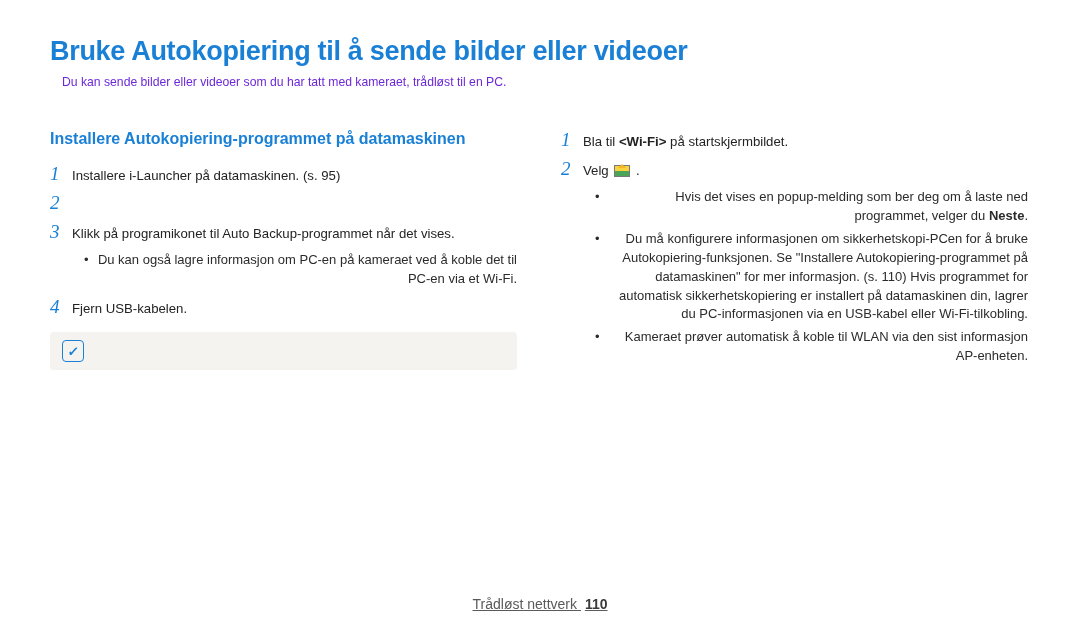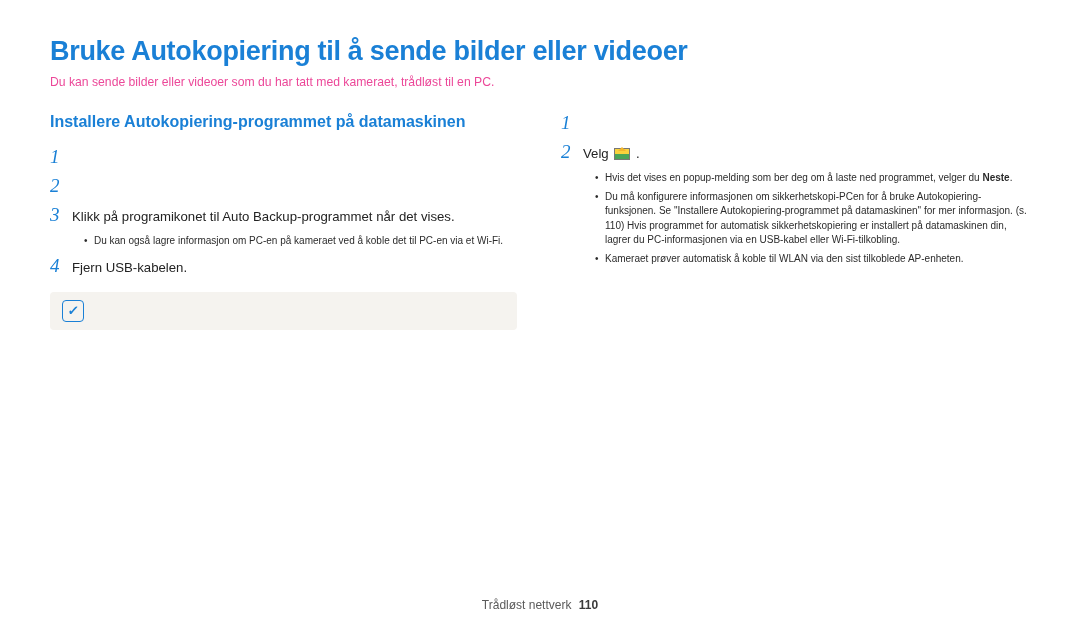--- a/index.html
+++ b/index.html
@@ -15,30 +15,32 @@
   }
   .main-title {
     color: #1a80d6;
     font-size: 27px;
     font-weight: 700;
     margin-bottom: 8px;
     letter-spacing: -0.3px;
   }
   .intro {
     font-size: 12.2px;
-    color: #ec4899;
+    color: #6d28d9;
     margin-bottom: 24px;
+    margin-left: 12px;
   }
   .cols {
     display: flex;
     gap: 44px;
   }
   .col {
     flex: 1 1 0;
     min-width: 0;
+    margin-top: 17px;
   }
   .section-title {
     color: #1a80d6;
     font-size: 16px;
     font-weight: 700;
     margin-bottom: 16px;
   }
   .step-row {
     display: flex;
     align-items: flex-start;
@@ -57,27 +59,28 @@
   .step-text {
     font-size: 13.2px;
     line-height: 1.45;
     padding-top: 2px;
   }
   .step-text strong { font-weight: 700; }
   .bullets {
     margin: 2px 0 8px 34px;
   }
   .bullets li {
-    font-size: 10px;
+    font-size: 13px;
     line-height: 1.45;
     list-style: none;
     position: relative;
     padding-left: 10px;
     margin-bottom: 4px;
     color: #2b2b2b;
+    text-align: right;
   }
   .bullets li::before {
     content: "•";
     position: absolute;
     left: 0;
     top: 0;
   }
   .note-box {
     display: flex;
     align-items: center;
@@ -123,39 +126,41 @@
     width:0;height:0;
     border-left:4px solid transparent;
     border-right:4px solid transparent;
     border-bottom:4px solid #f3b62b;
   }
   .footer {
     position: absolute;
     bottom: 18px;
     left: 0; right: 0;
     text-align: center;
-    font-size: 12px;
+    font-size: 14px;
     color: #5a5a5a;
+    text-decoration: underline;
   }
   .footer .pg { font-weight: 700; color: #3a3a3a; margin-left: 4px;}
 </style>
 </head>
 <body>
 
 <div class="page">
   <h1 class="main-title">Bruke Autokopiering til å sende bilder eller videoer</h1>
   <p class="intro">Du kan sende bilder eller videoer som du har tatt med kameraet, trådløst til en PC.</p>
 
   <div class="cols">
 
     <div class="col">
       <h2 class="section-title">Installere Autokopiering-programmet på datamaskinen</h2>
 
       <div class="step-row">
         <div class="step-num">1</div>
+        <div class="step-text">Installere i-Launcher på datamaskinen. (s. 95)</div>
       </div>
 
       <div class="step-row">
         <div class="step-num">2</div>
       </div>
 
       <div class="step-row">
         <div class="step-num">3</div>
         <div class="step-text">Klikk på programikonet til Auto Backup-programmet når det vises.</div>
       </div>
@@ -172,34 +177,37 @@
         <div class="note-icon-wrap">
             <span class="note-icon-inner">✓</span>
           </div>
       </div>
     </div>
 
     <div class="col">
 
       <div class="step-row">
         <div class="step-num">1</div>
+        <div class="step-text">
+          <span>Bla til </span><strong>&lt;Wi-Fi&gt;</strong><span> på startskjermbildet.</span>
+        </div>
       </div>
 
       <div class="step-row">
         <div class="step-num">2</div>
         <div class="step-text">
           <span>Velg </span><span class="inline-icon"></span> .
         </div>
       </div>
       <ul class="bullets">
         <li>
           <span>Hvis det vises en popup-melding som ber deg om å laste ned programmet, velger du </span><strong>Neste</strong><span>.</span>
         </li>
         <li>Du må konfigurere informasjonen om sikkerhetskopi-PCen for å bruke Autokopiering-funksjonen. Se "Installere Autokopiering-programmet på datamaskinen" for mer informasjon. (s. 110) Hvis programmet for automatisk sikkerhetskopiering er installert på datamaskinen din, lagrer du PC-informasjonen via en USB-kabel eller Wi-Fi-tilkobling.</li>
-        <li>Kameraet prøver automatisk å koble til WLAN via den sist tilkoblede AP-enheten.</li>
+        <li>Kameraet prøver automatisk å koble til WLAN via den sist informasjon AP-enheten.</li>
       </ul>
     </div>
   </div>
 </div>
 
 <div class="footer">
   <span>Trådløst nettverk</span>
   <span class="pg">110</span>
 </div>
 

